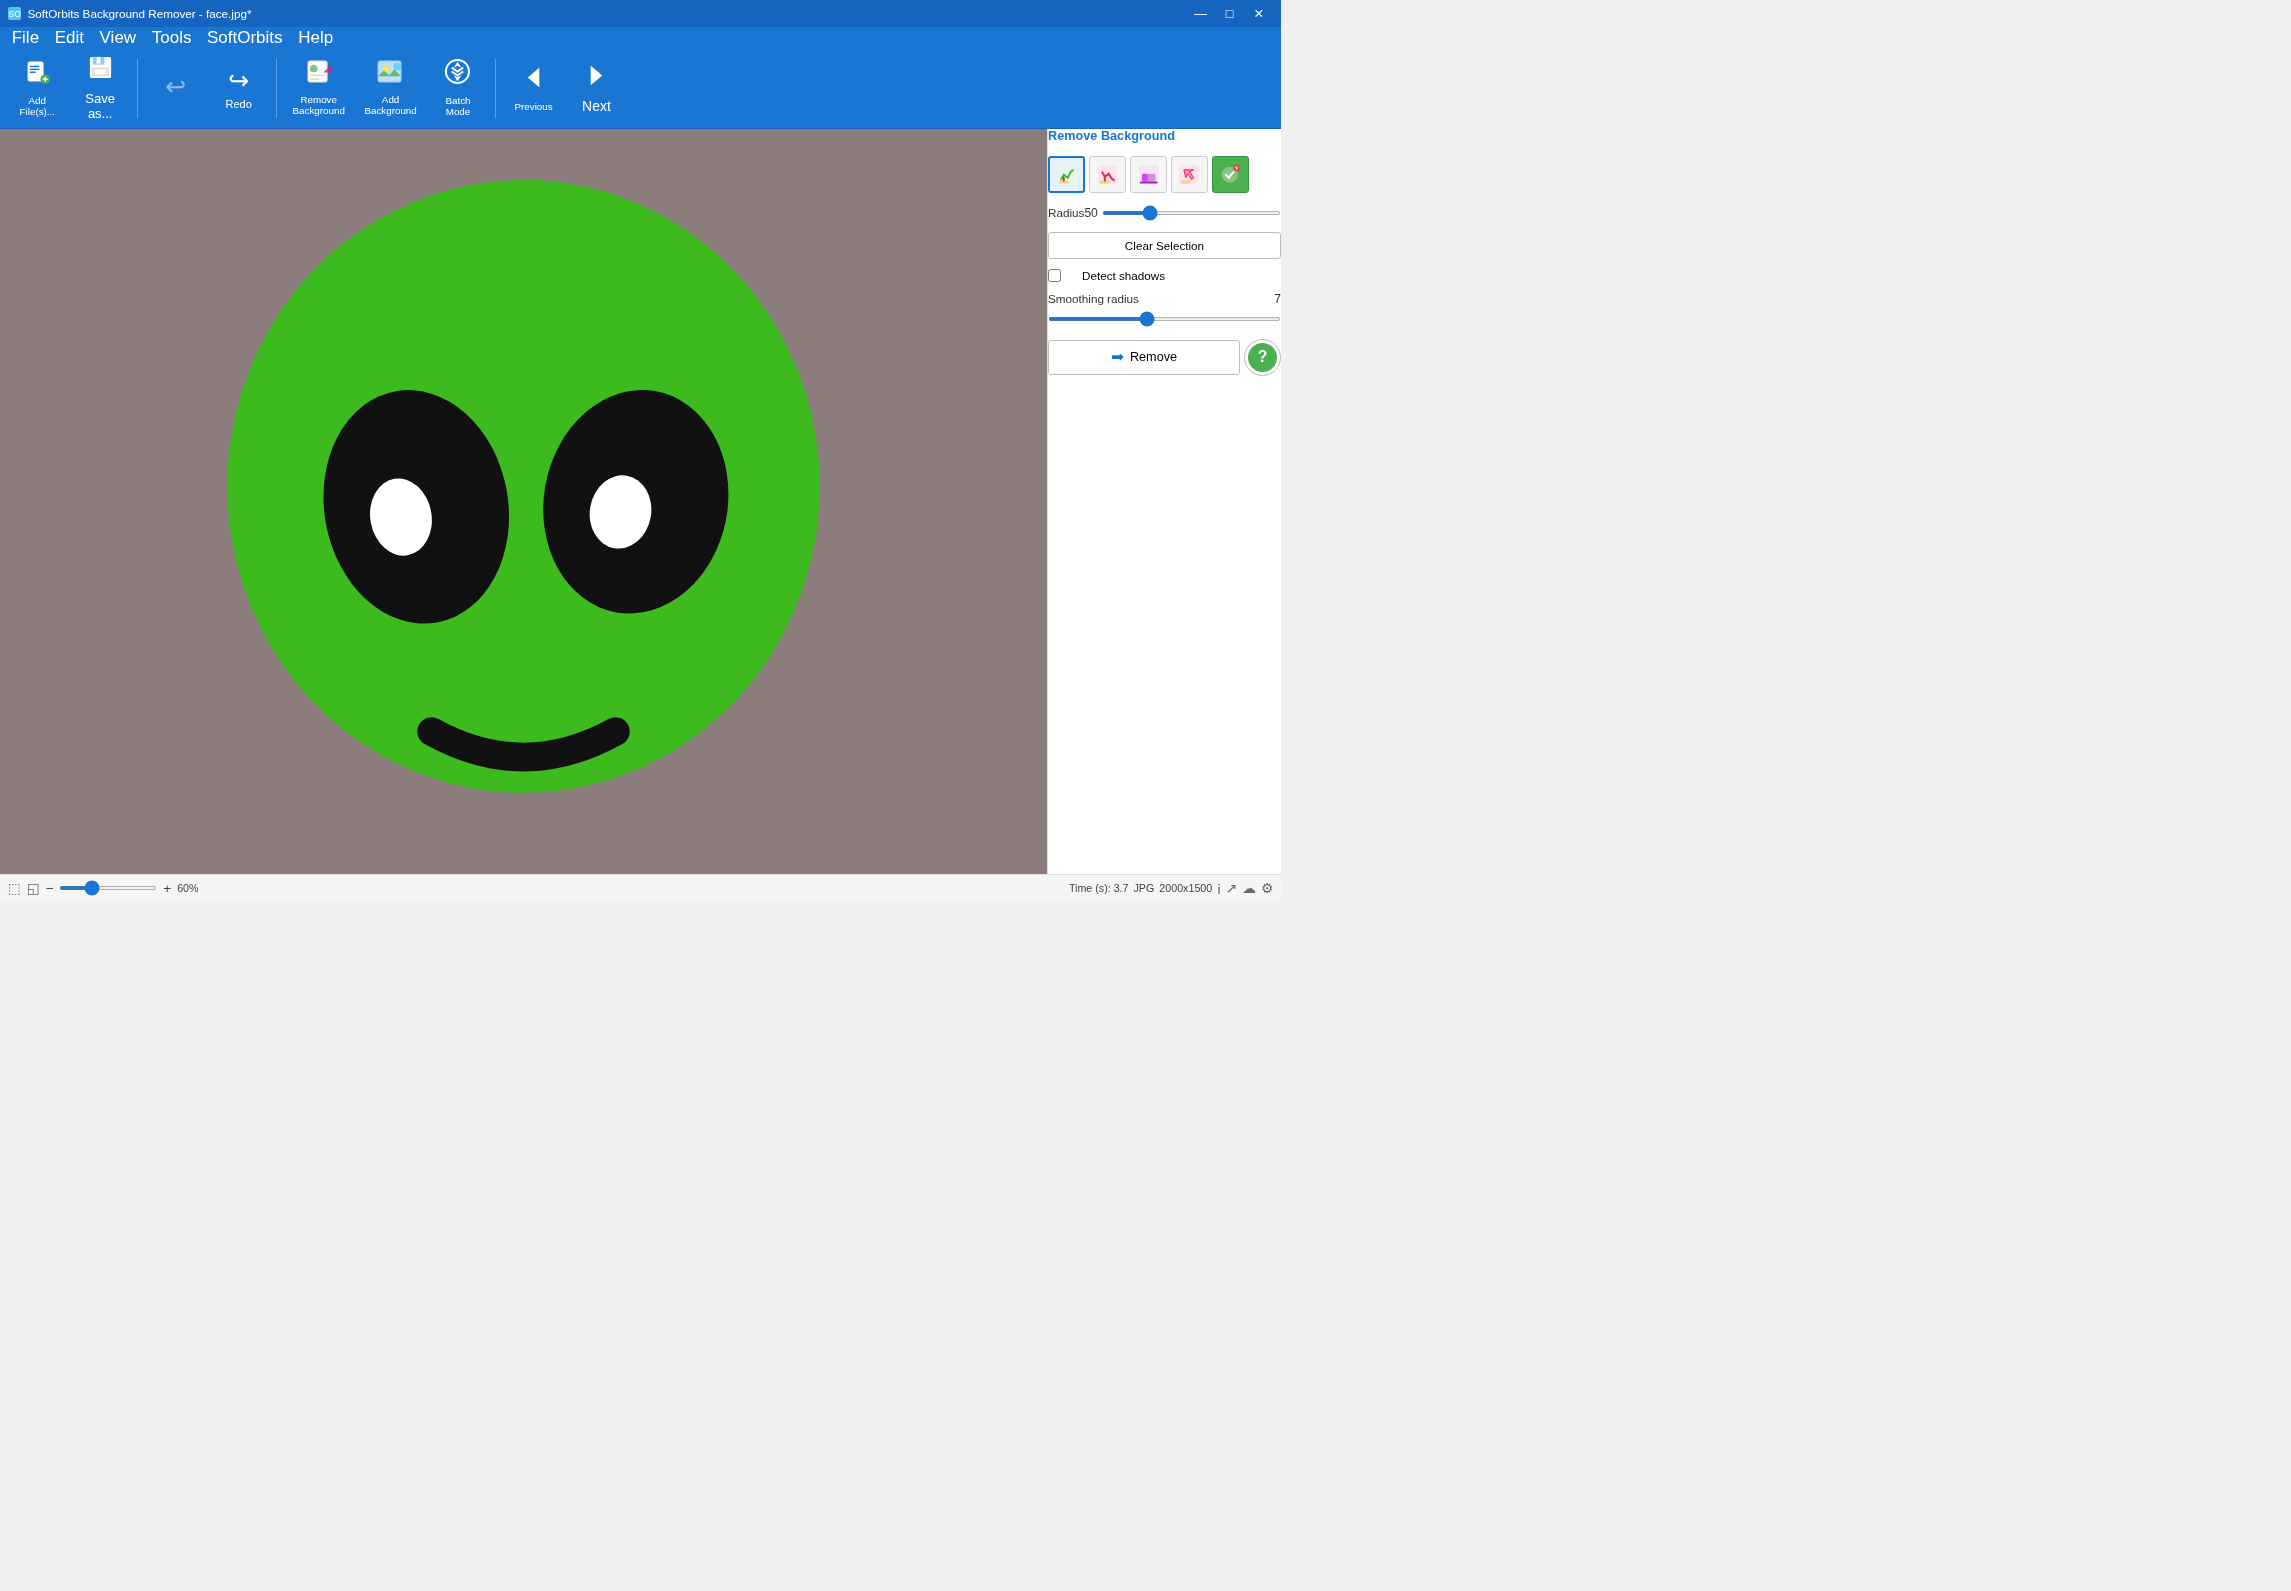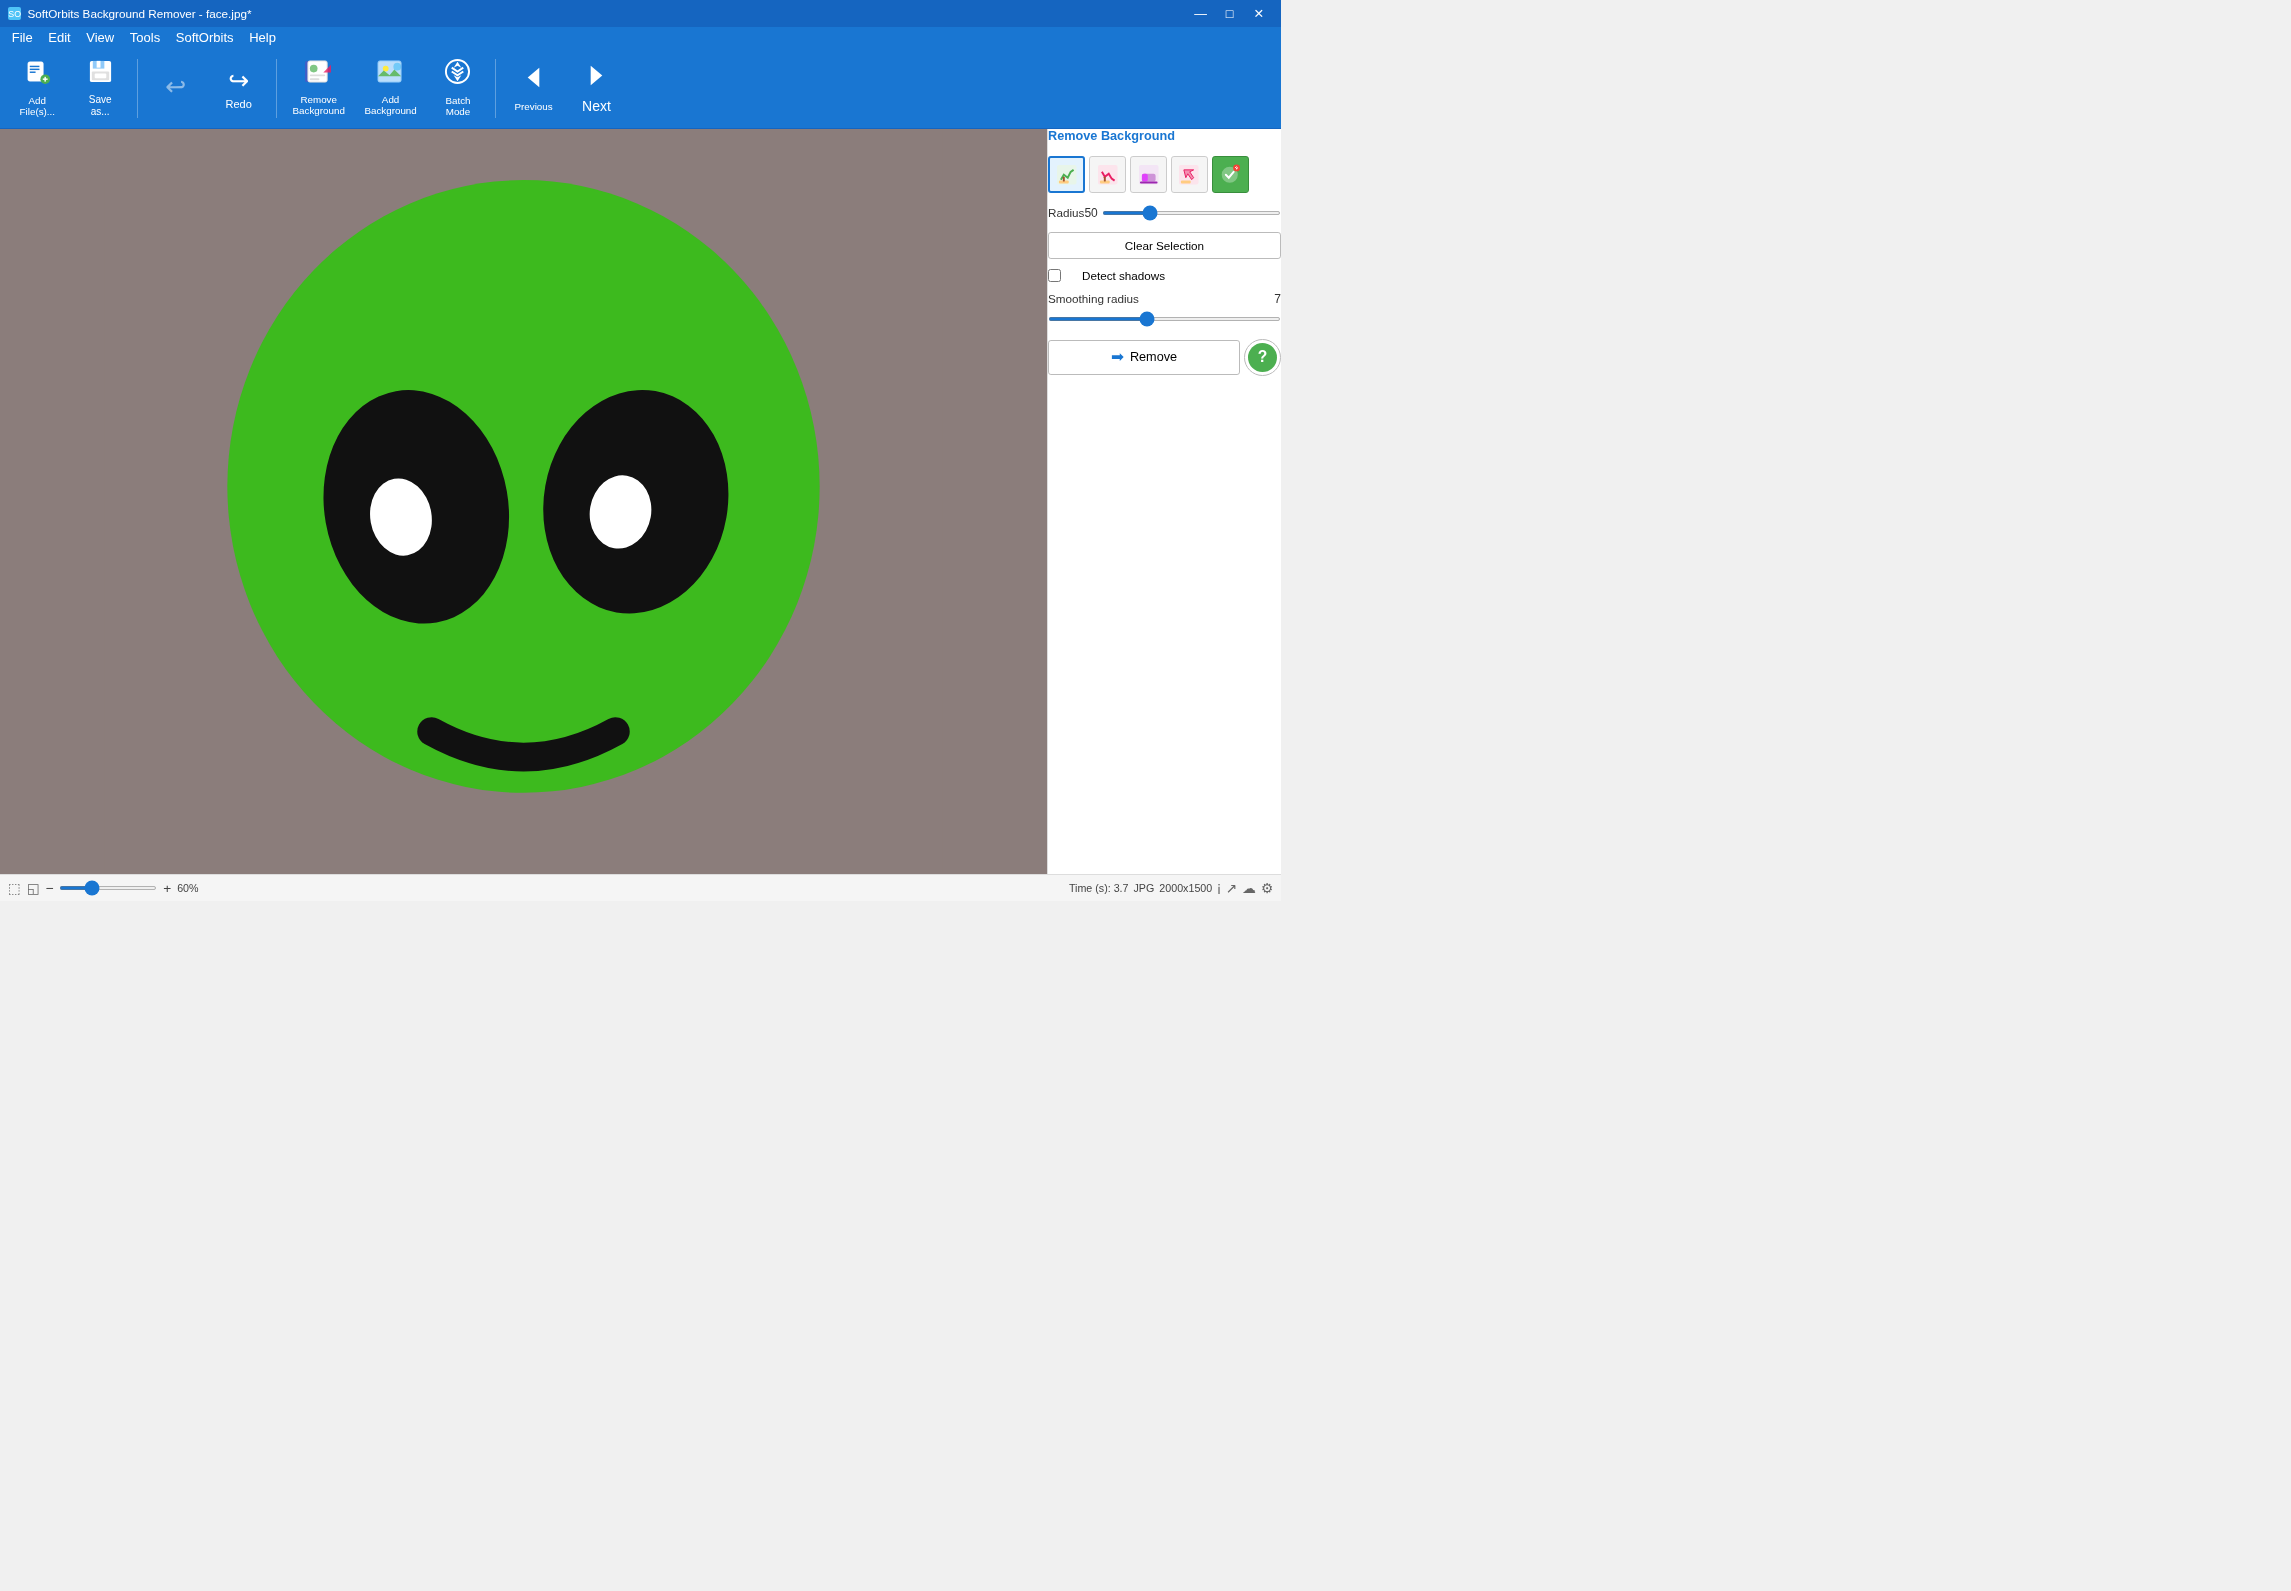--- a/index.html
+++ b/index.html
@@ -23,21 +23,21 @@
     .titlebar-btn { width: 29px; height: 27px; display: flex; align-items: center; justify-content: center; color: white; cursor: pointer; font-size: 12.7px; }
 
     
     #menubar {
       height: 21.5px;
       background: #1976d2;
       display: flex;
       align-items: center;
       padding: 0 3.9px;
       color: white;
-      font-size: 13px;
+      font-size: 17px;
     }
     .menu-item { padding: 2px 7.8px; cursor: pointer; border-radius: 2px; }
 
     
     #toolbar {
       height: 80px;
       background: #1976d2;
       display: flex;
       align-items: center;
       padding: 0 7.8px;
@@ -263,21 +263,21 @@
   <div class="toolbar-btn">
     <span class="icon">
       <svg width="27" height="27" viewBox="0 0 28 28" fill="none">
         <rect x="3" y="3" width="22" height="22" rx="2" fill="white"></rect>
         <rect x="6" y="3" width="12" height="8" fill="#90caf9"></rect>
         <rect x="10" y="3" width="4" height="7" fill="white"></rect>
         <rect x="5" y="14" width="18" height="9" rx="1" fill="#e0e0e0"></rect>
         <rect x="8" y="16" width="12" height="5" rx="1" fill="white"></rect>
       </svg>
     </span>
-    <span style="font-size:10px;line-height:1.2">Save<br>as...</span>
+    <span style="font-size:13px;line-height:1.2">Save<br>as...</span>
   </div>
 
   <div class="toolbar-separator"></div>
 
   <div class="toolbar-btn" style="opacity:0.5;">
     <span class="icon" style="font-size:25px;color:white;">↩</span>
     <span style="font-size:9.8px"></span>
   </div>
 
   <div class="toolbar-btn">

